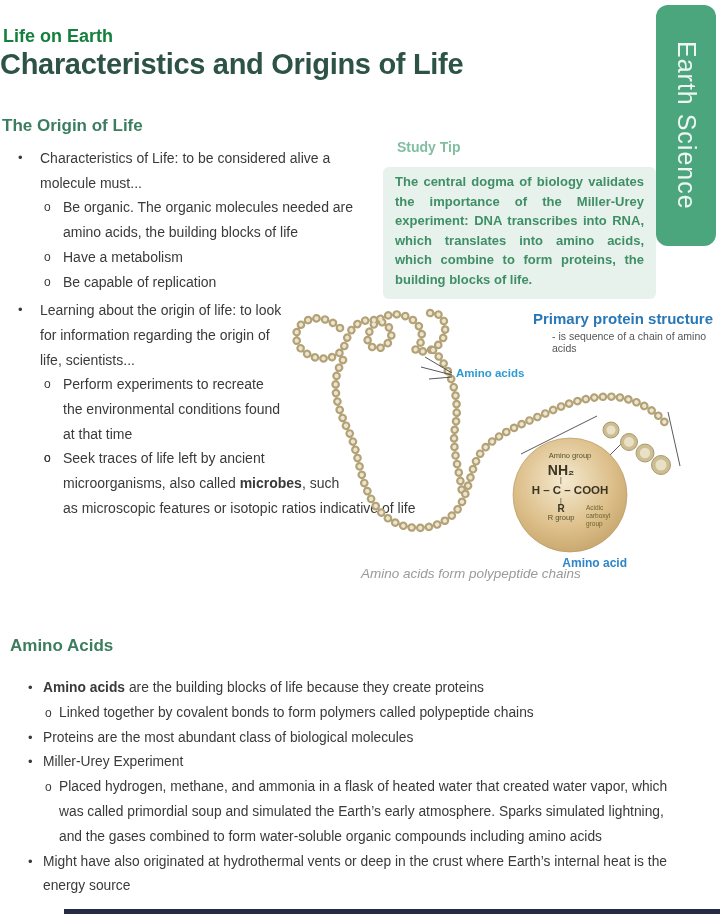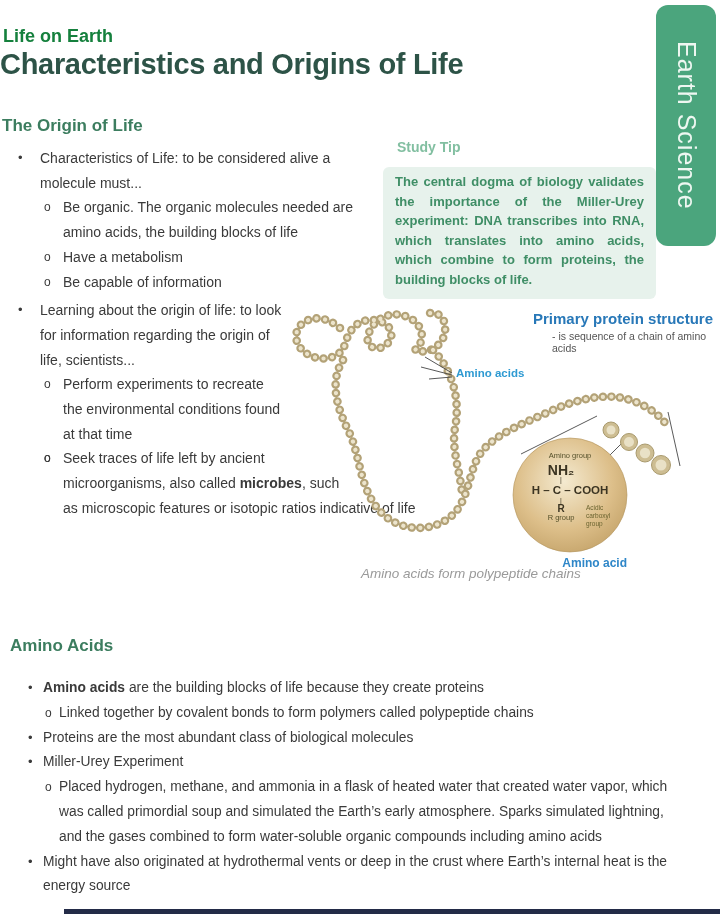--- a/index.html
+++ b/index.html
@@ -135,21 +135,21 @@
     <div class="li lvl2-o w372">
       <span class="mk mk-circle">o</span>
       <span>Be organic. The organic molecules needed are amino acids, the building blocks of life</span>
     </div>
     <div class="li lvl2-o">
       <span class="mk mk-circle">o</span>
       <span>Have a metabolism</span>
     </div>
     <div class="li lvl2-o">
       <span class="mk mk-circle">o</span>
-      <span>Be capable of information</span>
+      <span>Be capable of replication</span>
     </div>
     <div class="li lvl1-o w282 mt4">
       <span class="mk mk-dot">•</span>
       <span>Learning about the origin of life: to look for information regarding the origin of life, scientists...</span>
     </div>
     <div class="li lvl2-o w287">
       <span class="mk mk-circle">o</span>
       <span>Perform experiments to recreate the environmental conditions found at that time</span>
     </div>
     <div class="li lvl2-o w289">

